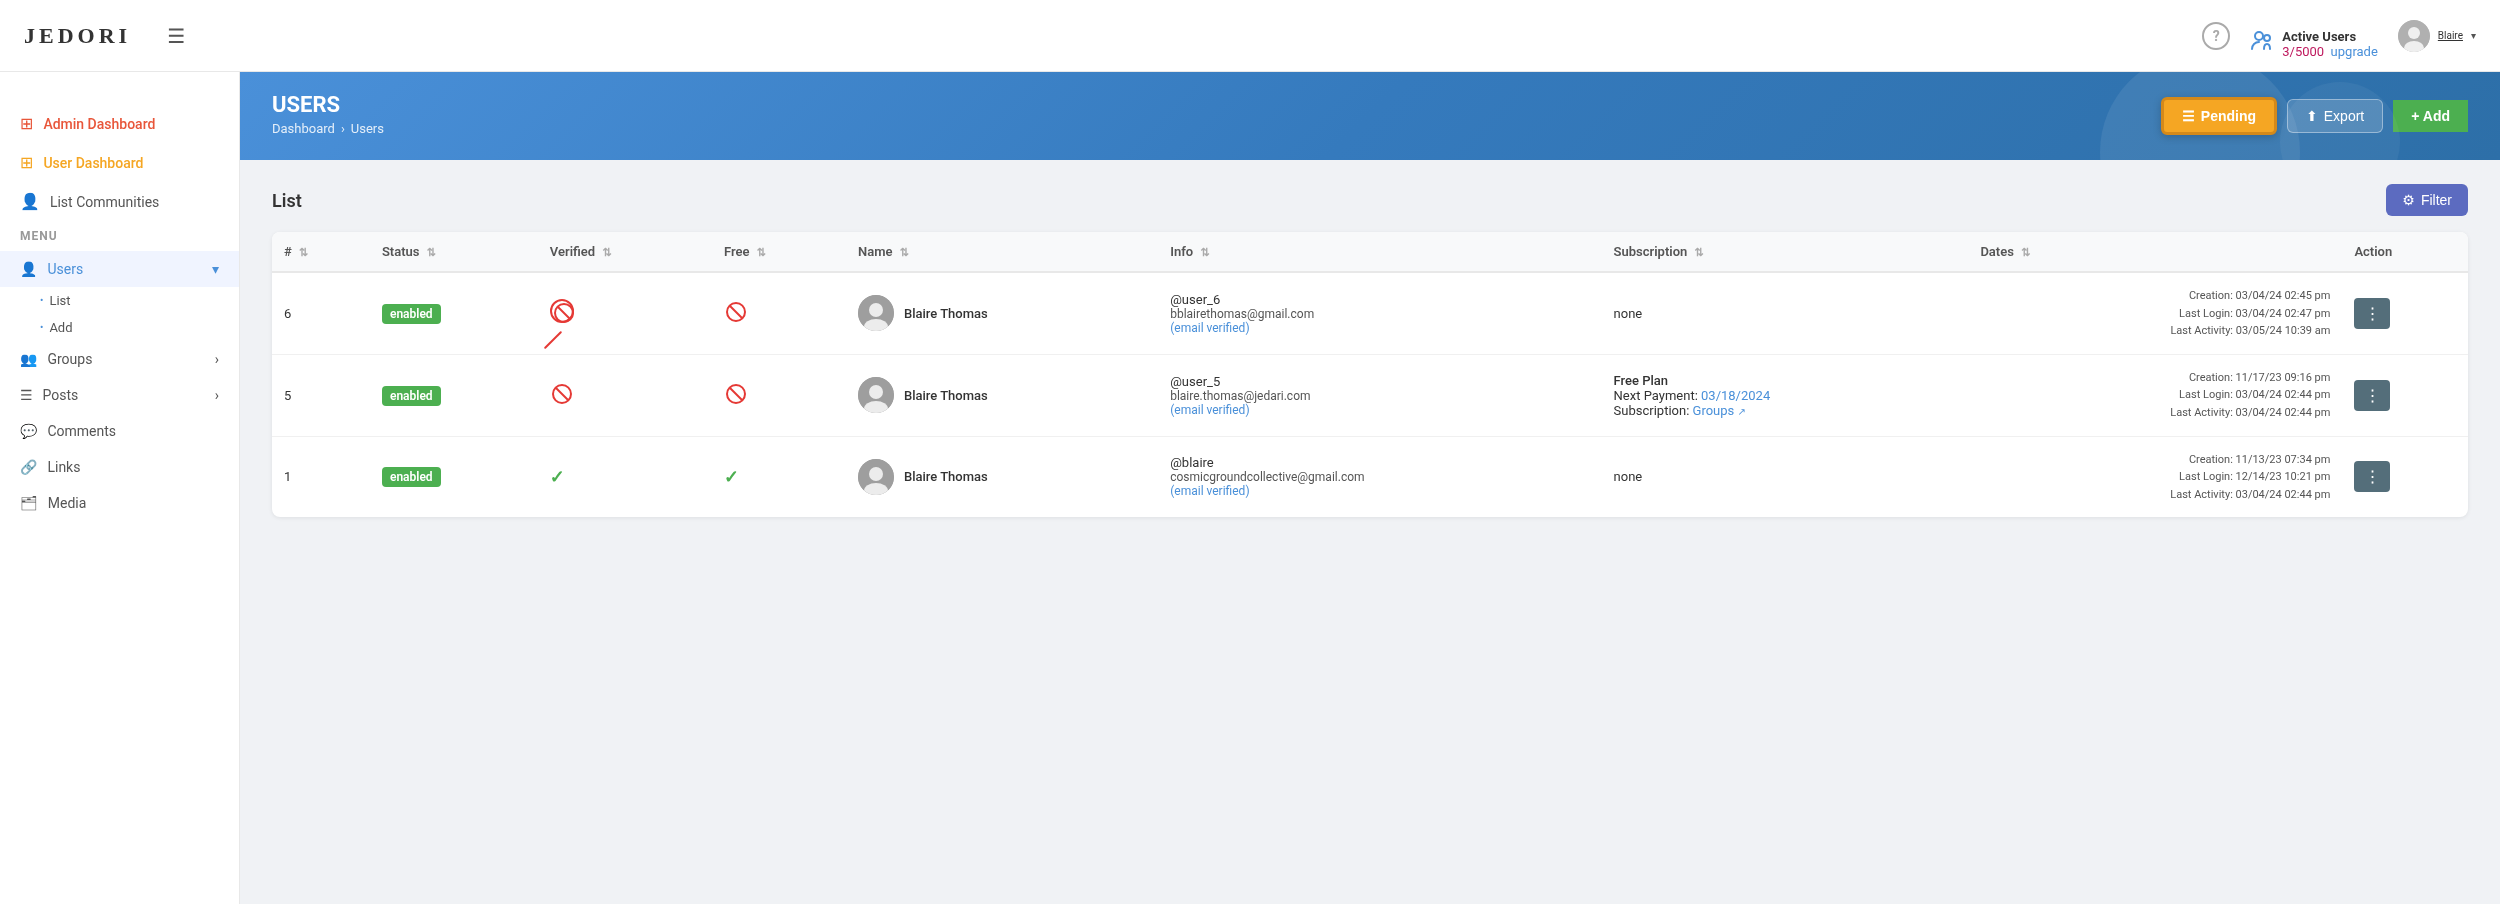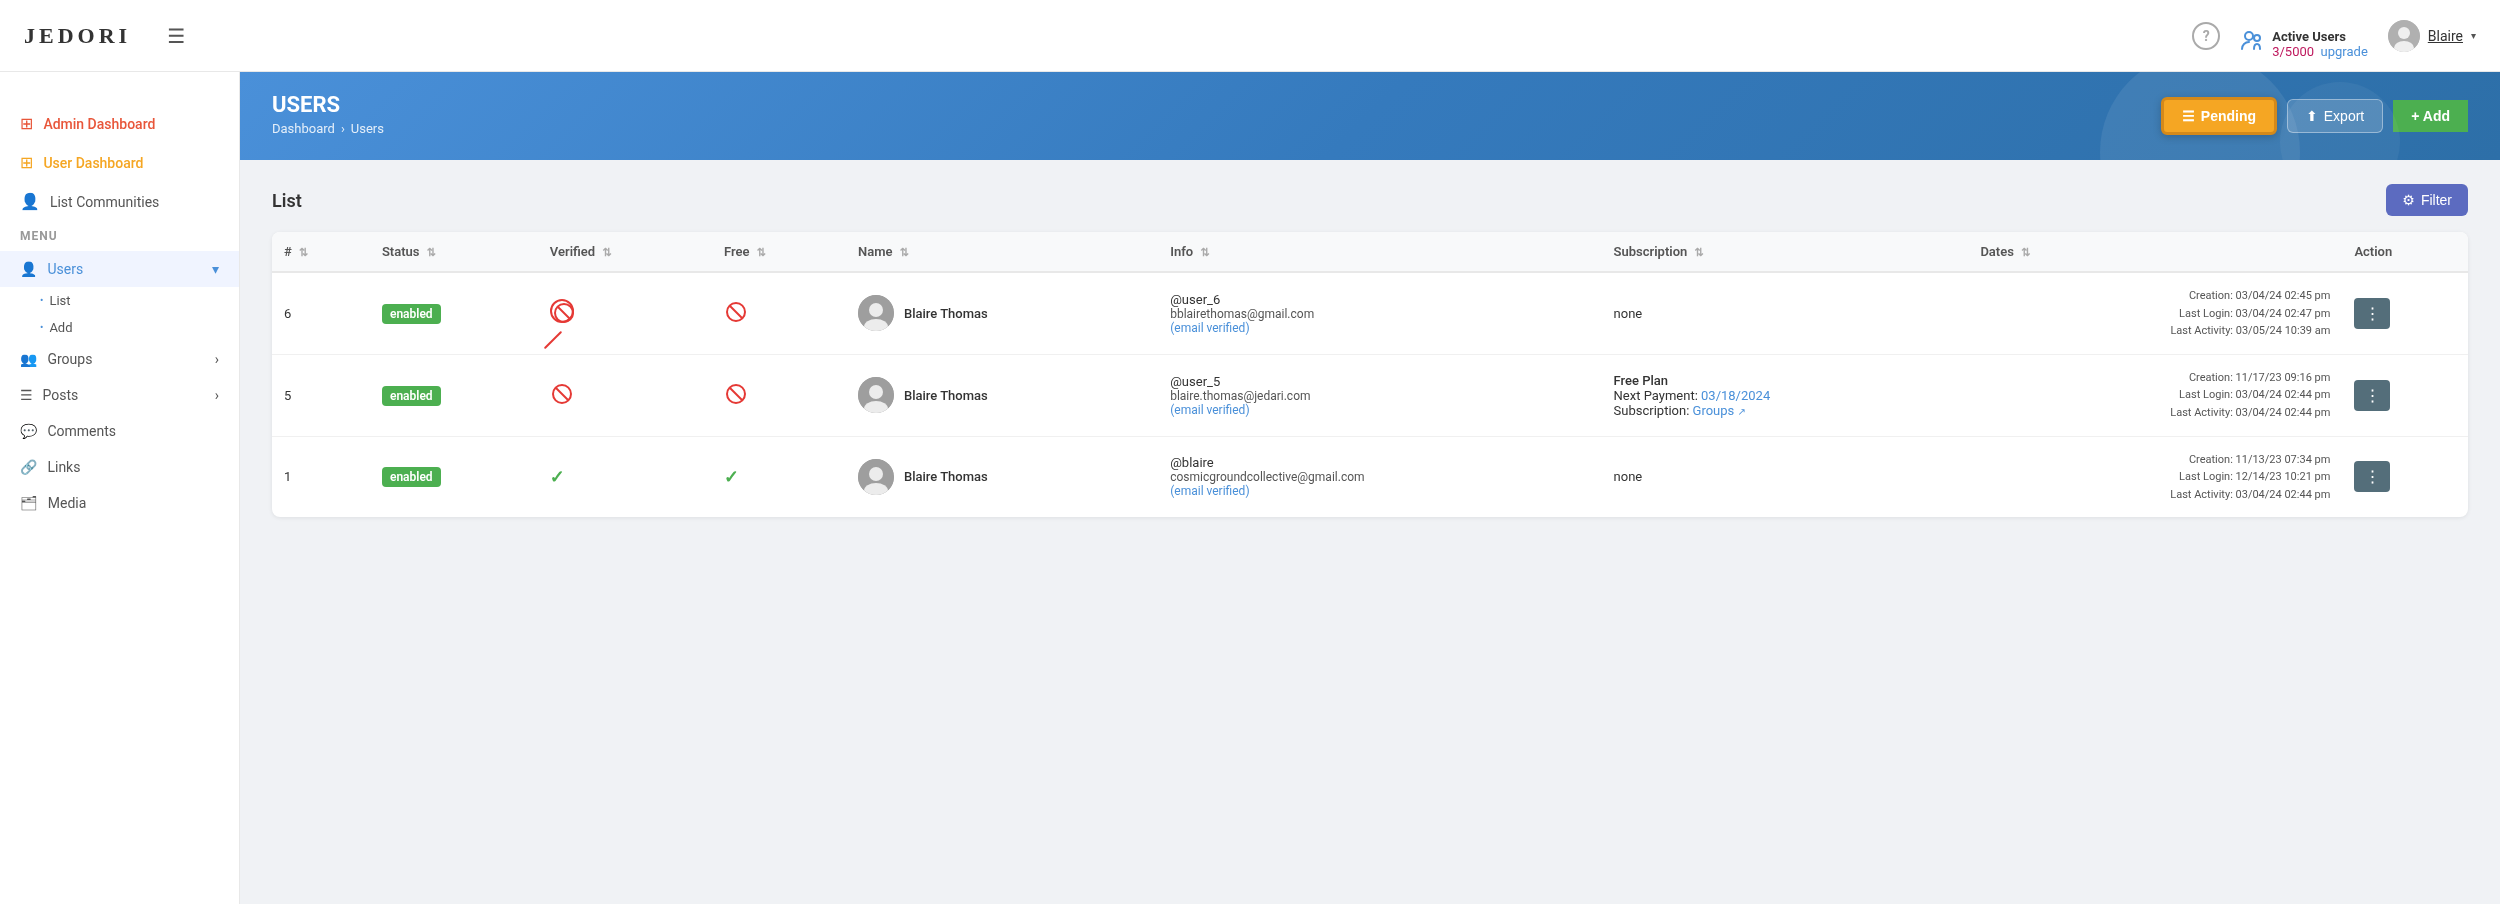--- a/index.html
+++ b/index.html
@@ -18,21 +18,21 @@
     .help-icon { width: 28px; height: 28px; border-radius: 50%; border: 2px solid #aaa; display: flex; align-items: center; justify-content: center; color: #aaa; font-size: 14px; font-weight: bold; cursor: pointer; }
     .active-users { display: flex; align-items: center; gap: 8px; margin-top: 16px; }
     .active-users-icon { color: #4a90d9; font-size: 20px; }
     .active-users-text { font-size: 13px; }
     .active-users-text .label { font-weight: 700; color: #333; }
     .active-users-text .count { color: #be185d; }
     .active-users-text .upgrade { color: #4a90d9; cursor: pointer; }
     .user-avatar { display: flex; align-items: center; gap: 8px; cursor: pointer; }
     .avatar-img { width: 32px; height: 32px; border-radius: 50%; background: #c0c0c0; overflow: hidden; display: flex; align-items: center; justify-content: center; }
     .avatar-img svg { width: 32px; height: 32px; }
-    .user-name { font-size: 14px; color: #333; text-decoration: underline; }
+    .user-name { font-size: 10px; color: #333; text-decoration: underline; }
     .chevron-down { font-size: 10px; color: #555; }
 
     
     .main-layout { display: flex; flex: 1; overflow: hidden; }
 
     
     .sidebar { width: 240px; background: #fff; border-right: 1px solid #e8e8e8; overflow-y: auto; flex-shrink: 0; }
     .sidebar-top { padding: 16px 20px; }
     .sidebar-nav-item { display: flex; align-items: center; gap: 10px; padding: 10px 20px; cursor: pointer; font-size: 14px; color: #555; transition: background 0.15s; }
     .sidebar-nav-item.active-red { color: #e8563a; font-weight: 500; }

